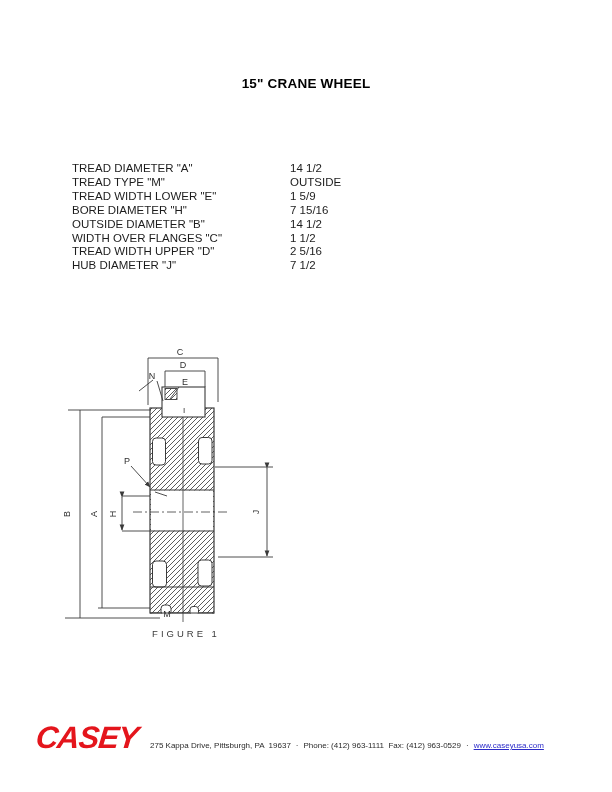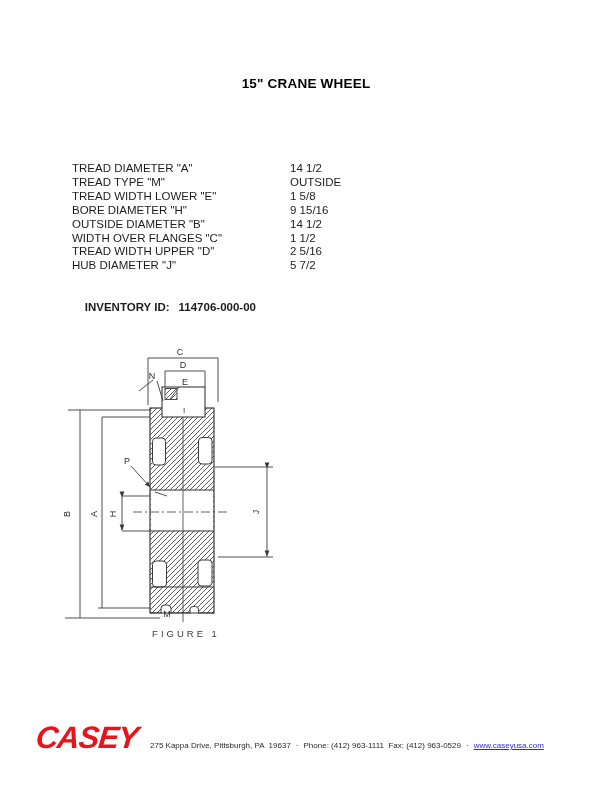--- a/index.html
+++ b/index.html
@@ -36,31 +36,28 @@
 </head>
 <body>
 
 <div class="page">
 
   <h1 class="title">15" CRANE WHEEL</h1>
 
   <div class="specs">
     <div class="spec-row"><span class="lab">TREAD DIAMETER "A"</span><span class="val">14 1/2</span></div>
     <div class="spec-row"><span class="lab">TREAD TYPE "M"</span><span class="val">OUTSIDE</span></div>
-    <div class="spec-row"><span class="lab">TREAD WIDTH LOWER "E"</span><span class="val">1 5/8</span></div>
-    <div class="spec-row"><span class="lab">BORE DIAMETER "H"</span><span class="val">9 15/16</span></div>
+    <div class="spec-row"><span class="lab">TREAD WIDTH LOWER "E"</span><span class="val">1 5/9</span></div>
+    <div class="spec-row"><span class="lab">BORE DIAMETER "H"</span><span class="val">7 15/16</span></div>
     <div class="spec-row"><span class="lab">OUTSIDE DIAMETER "B"</span><span class="val">14 1/2</span></div>
     <div class="spec-row"><span class="lab">WIDTH OVER FLANGES "C"</span><span class="val">1 1/2</span></div>
     <div class="spec-row"><span class="lab">TREAD WIDTH UPPER "D"</span><span class="val">2 5/16</span></div>
-    <div class="spec-row"><span class="lab">HUB DIAMETER "J"</span><span class="val">5 7/2</span></div>
+    <div class="spec-row"><span class="lab">HUB DIAMETER "J"</span><span class="val">7 1/2</span></div>
   </div>
 
-  <div class="inventory">
-    <span class="inv-label">INVENTORY ID:</span><span class="inv-value">114706-000-00</span>
-  </div>
 
   <div class="figure-wrap">
     <svg width="250" height="300" viewBox="0 0 250 300" xmlns="http://www.w3.org/2000/svg">
       <defs>
         <pattern id="hatch" patternUnits="userSpaceOnUse" width="5" height="5">
           <path d="M0,5 L5,0" stroke="#4a4a4a" stroke-width="0.9"></path>
         </pattern>
         <marker id="arr" viewBox="0 0 8 8" refX="7" refY="4" markerWidth="7" markerHeight="7" orient="auto">
           <path d="M0,1 L8,4 L0,7 z" fill="#3a3a3a"></path>
         </marker>

